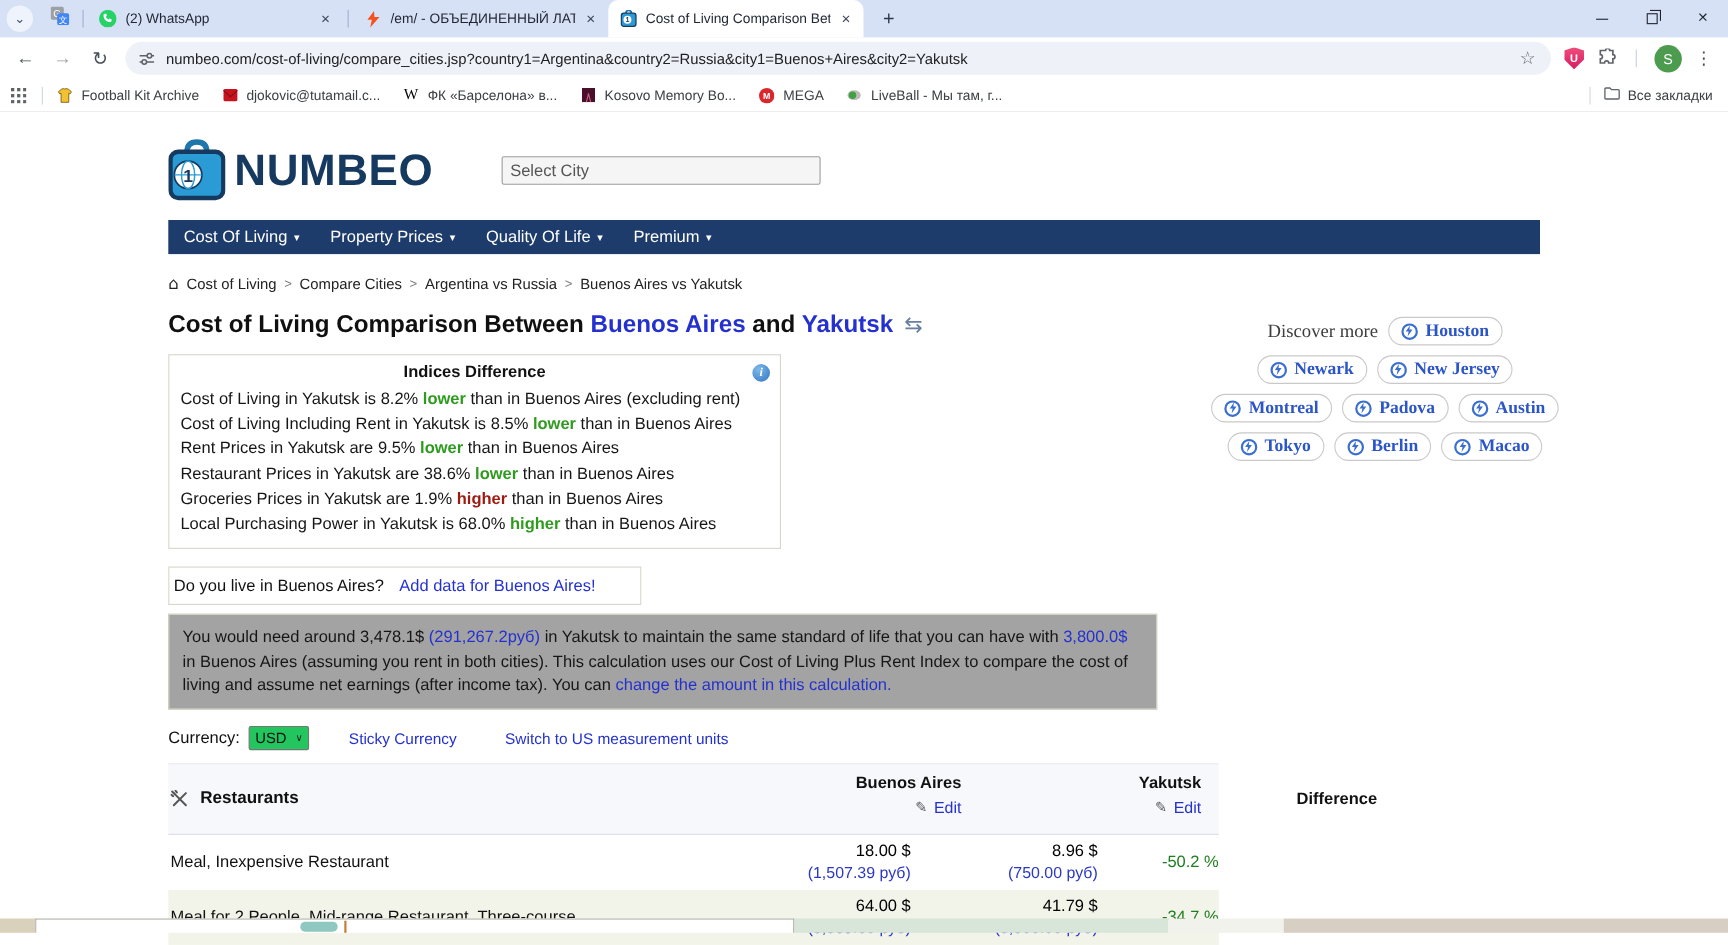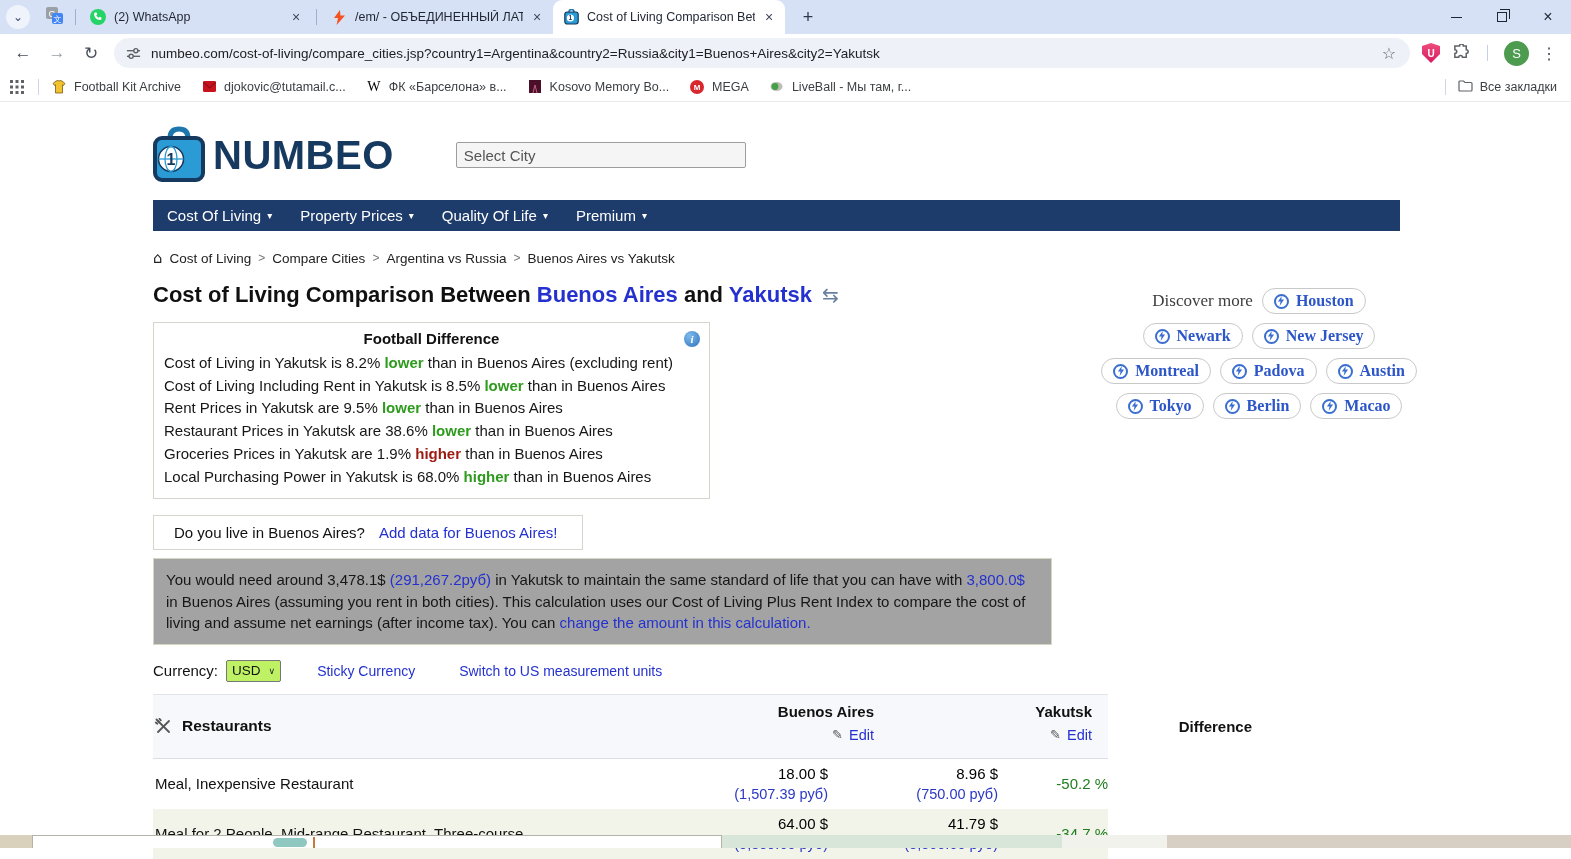--- a/index.html
+++ b/index.html
@@ -80,29 +80,29 @@
   .indices-title { text-align:center; font-weight:bold; font-size:15px; margin-bottom:5px; color:#111; }
   .idx-line { font-size:15px; line-height:22.7px; color:#161616; }
   .hl { font-weight:bold; }
   .good { color:#2e9b1e; }
   .bad { color:#9c1a10; }
   .info-ico { position:absolute; right:9px; top:8px; width:16px; height:16px; border-radius:50%;
     background:radial-gradient(circle at 35% 30%, #7db9ea, #2f74c0); color:#fff;
     font-family:"Liberation Serif", serif; font-style:italic; font-weight:bold; font-size:11px;
     display:flex; align-items:center; justify-content:center; }
 
-  .live-box { margin-top:16px; width:430px; border:1px solid #d6d6cc; padding:8px 20px; font-size:15px;
+  .live-box { margin-top:16px; width:430px; border:1px solid #d6d6cc; padding:8px 4px; font-size:15px;
     color:#111; display:flex; gap:14px; align-items:center; }
   a.bluelink { color:#2431cf; text-decoration:none; cursor:pointer; }
 
   .money-box { margin-top:8px; width:899px; border:1px solid #d6d6c2; background:#a3a3a3;
     padding:10px 12px; font-size:15px; line-height:21.5px; color:#161616; }
 
   .currency-row { margin-top:15px; display:flex; align-items:center; font-size:15px; color:#111; }
-  .cur-select { margin-left:8px; border:1px solid #767676; border-radius:2px; background:#bef264;
+  .cur-select { margin-left:8px; border:1px solid #767676; border-radius:2px; background:#22c55e;
     height:22px; display:flex; align-items:center; padding:0 5px; gap:8px; font-size:13.5px; cursor:pointer; }
   .cur-select .sel-caret { font-size:9px; color:#222; }
   .link-sticky { margin-left:36px; font-size:14px; color:#4a36b5; }
   .link-switch { margin-left:44px; font-size:14px; color:#2339c9; }
 
   .cmp-table { margin-top:12px; width:955px; border-top:1px solid #e3e3ea; }
   .t-head { display:flex; background:#f7f8fb; border-bottom:1px solid #dddde6; height:64px;gap:48px; }
   .t-col-label { flex:0 0 485px; display:flex; align-items:center; gap:10px; padding-left:2px; }
   .t-col-city { flex:0 0 190px; text-align:right; padding:8px 2px 0 0; }
   .t-col-city2 { flex:0 0 170px; }
@@ -350,21 +350,21 @@
       <span class="sep">&gt;</span>
       <span>Buenos Aires vs Yakutsk</span>
     </div>
 
     <div class="h1-row">
       <h1><span>Cost of Living Comparison Between </span><span class="city">Buenos Aires</span><span> and </span><span class="city">Yakutsk</span></h1>
       <span class="swap">⇆</span>
     </div>
 
     <div class="indices-box">
-      <div class="indices-title">Football Difference</div>
+      <div class="indices-title">Indices Difference</div>
       <div class="info-ico">i</div>
       <div class="idx-line"><span>Cost of Living in Yakutsk is 8.2% </span><span class="hl good">lower</span><span> than in Buenos Aires (excluding rent)</span></div>
       <div class="idx-line"><span>Cost of Living Including Rent in Yakutsk is 8.5% </span><span class="hl good">lower</span><span> than in Buenos Aires</span></div>
       <div class="idx-line"><span>Rent Prices in Yakutsk are 9.5% </span><span class="hl good">lower</span><span> than in Buenos Aires</span></div>
       <div class="idx-line"><span>Restaurant Prices in Yakutsk are 38.6% </span><span class="hl good">lower</span><span> than in Buenos Aires</span></div>
       <div class="idx-line"><span>Groceries Prices in Yakutsk are 1.9% </span><span class="hl bad">higher</span><span> than in Buenos Aires</span></div>
       <div class="idx-line"><span>Local Purchasing Power in Yakutsk is 68.0% </span><span class="hl good">higher</span><span> than in Buenos Aires</span></div>
     </div>
 
     <div class="live-box">

